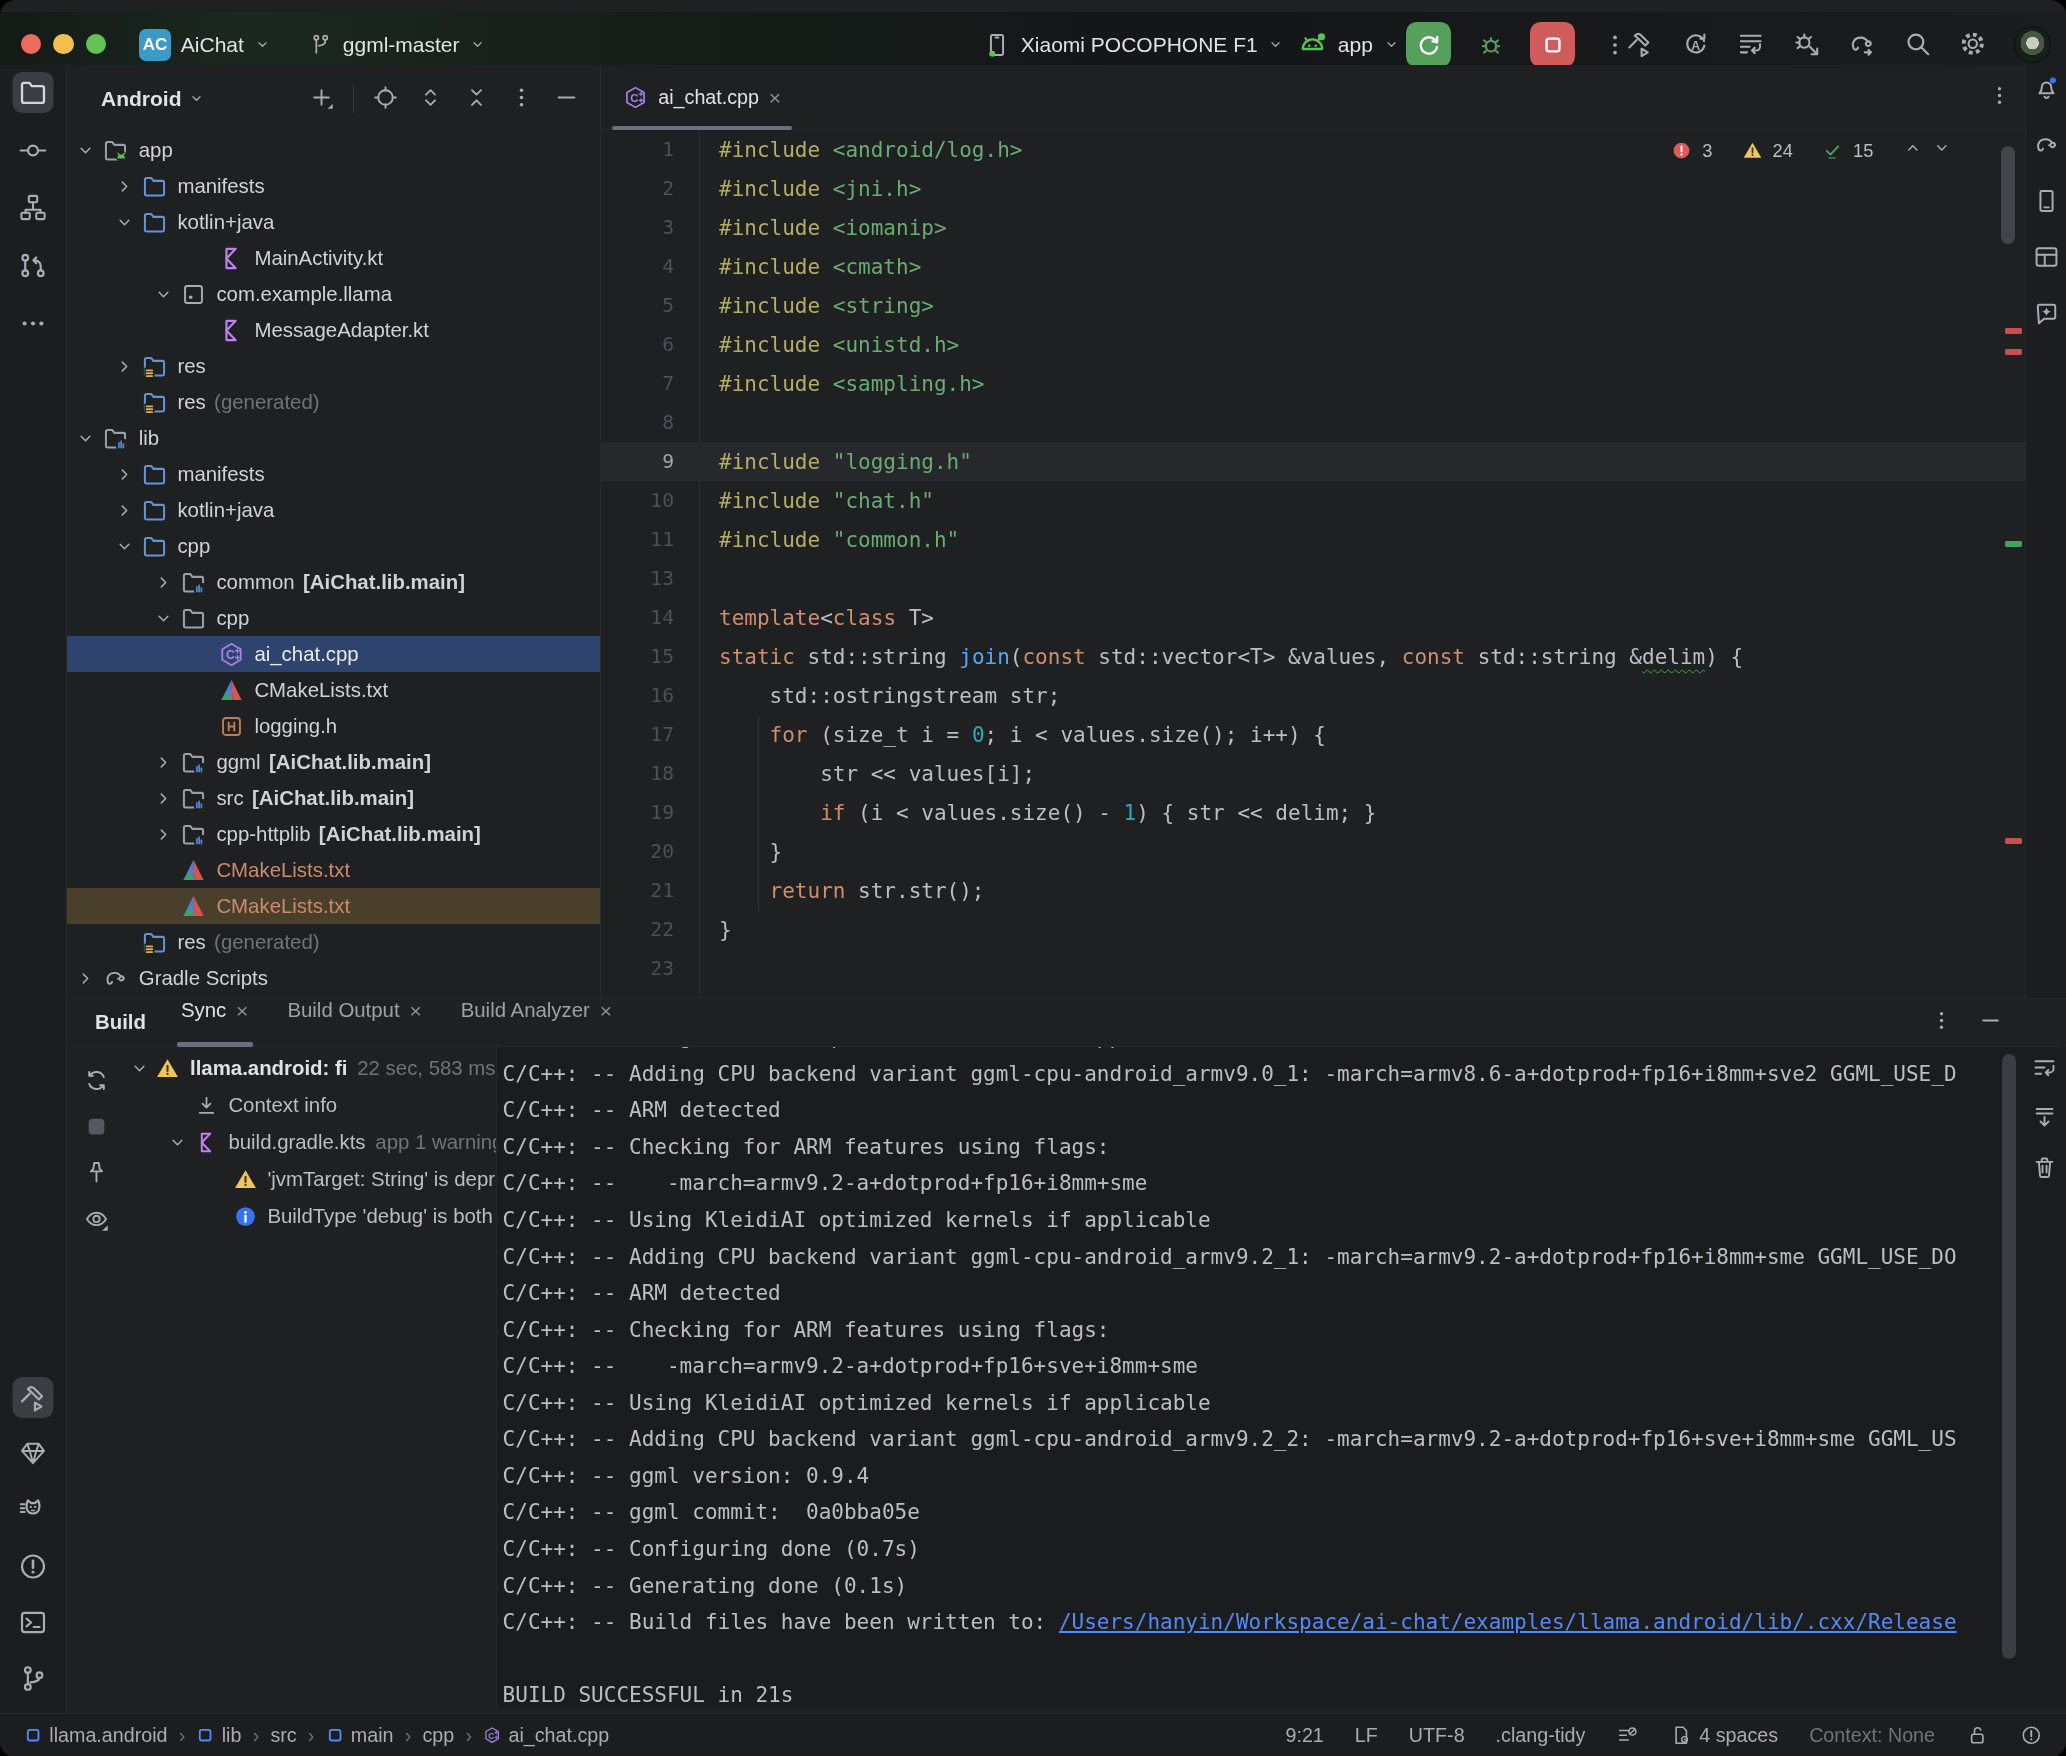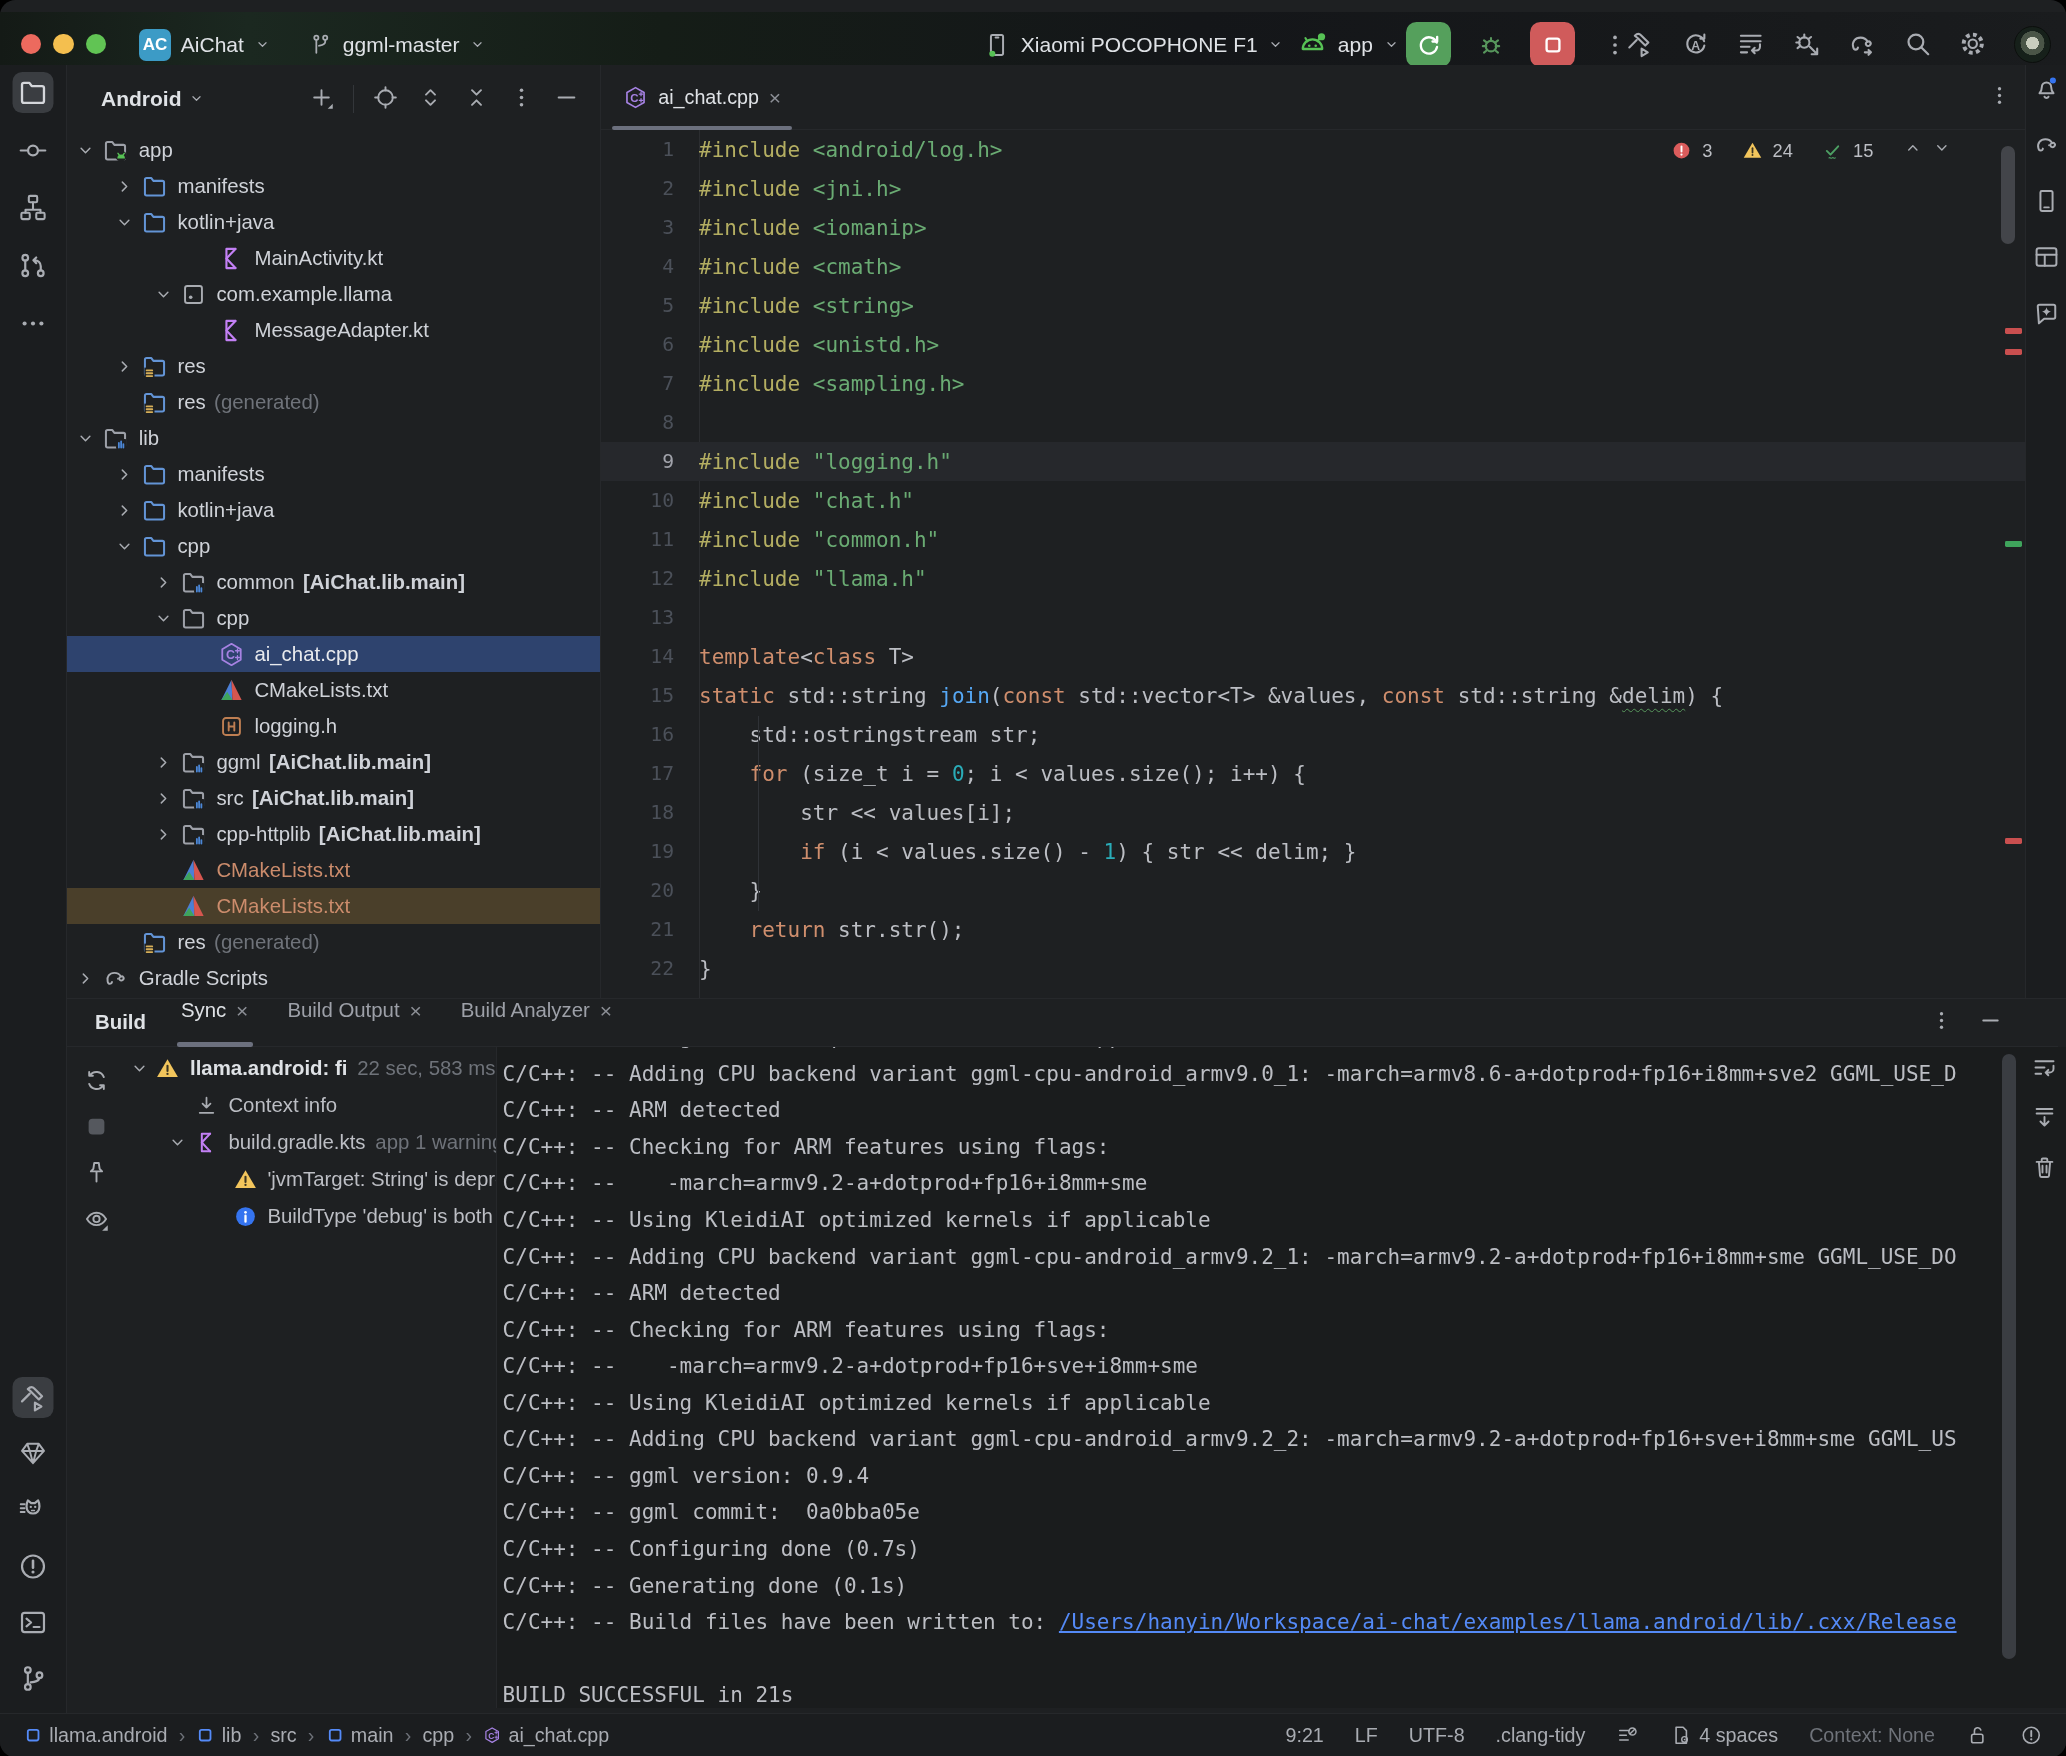--- a/index.html
+++ b/index.html
@@ -56,21 +56,21 @@
   .etab{position:absolute;left:4.2px;top:0;height:65px;display:flex;align-items:center;gap:9.8px;padding:0 18.3px;font-size:19.7px;color:#DFE2E6;}
   .etab::after{content:"";position:absolute;left:7px;right:7px;bottom:0;height:4.2px;border-radius:2.1px;background:#6C707E;}
   .etab .close,.btab .close{color:#8C8F96;font-size:21px;}
   .tab-kebab{position:absolute;right:12.7px;top:18.3px;}
   .ebody{position:absolute;left:601px;top:130px;width:1424px;height:868px;background:#1E2022;overflow:hidden;}
   .gutter-line{position:absolute;left:98px;top:0;bottom:0;width:0.7px;background:#2B2D30;}
   .cline{display:flex;align-items:center;height:39px;position:relative;}
   .cline.cur{background:#26282C;}
   .ln{flex:0 0 98px;text-align:right;padding-right:25px;font:19.7px "DejaVu Sans Mono",monospace;color:#4B5059;}
   .cline.cur .ln{color:#A1A3AB;}
-  .ct{font:21px "DejaVu Sans Mono",monospace;white-space:pre;color:#BCBEC4;}
+  .ct{font:21px "DejaVu Sans Mono",monospace;white-space:pre;color:#BCBEC4;margin-left:20px;}
   .c-d{color:#B4AE62;} .c-s{color:#6AAB73;} .c-k{color:#CF8E6D;} .c-f{color:#56A8F5;}
   .c-n{color:#2AACB8;} .c-p{color:#BCBEC4;}
   .c-w{color:#BCBEC4;text-decoration:underline wavy #57965C 1.1px;text-underline-offset:4.9px;}
   .indent-guide{position:absolute;left:157px;top:586px;height:195px;width:0.7px;background:#2F3237;}
   .inspections{position:absolute;top:8.4px;right:73px;display:flex;align-items:center;gap:9.8px;font-size:18.3px;color:#BCBEC4;}
   .insp-gap{width:9.8px;}
   .escroll{position:absolute;right:9.8px;top:15.5px;width:14px;height:98px;border-radius:7px;background:#43454A;}
   .emark{position:absolute;right:2.8px;width:17px;height:5.6px;border-radius:1.4px;}
 
   
@@ -843,24 +843,20 @@
         </div>
         <div class="cline">
           <span class="ln">10</span>
           <span class="ct"><span class="c-d">#include </span><span class="c-s">"chat.h"</span></span>
         </div>
         <div class="cline">
           <span class="ln">11</span>
           <span class="ct"><span class="c-d">#include </span><span class="c-s">"common.h"</span></span>
         </div>
         <div class="cline">
-          <span class="ln">12</span>
-          <span class="ct"><span class="c-d">#include </span><span class="c-s">"llama.h"</span></span>
-        </div>
-        <div class="cline">
           <span class="ln">13</span>
           <span class="ct"></span>
         </div>
         <div class="cline">
           <span class="ln">14</span>
           <span class="ct"><span class="c-k">template</span><span class="c-p">&lt;</span><span class="c-k">class</span><span class="c-p"> T&gt;</span></span>
         </div>
         <div class="cline">
           <span class="ln">15</span>
           <span class="ct"><span class="c-k">static</span><span class="c-p"> std::string </span><span class="c-f">join</span><span class="c-p">(</span><span class="c-k">const</span><span class="c-p"> std::vector&lt;T&gt; &amp;values, </span><span class="c-k">const</span><span class="c-p"> std::string &amp;</span><span class="c-w">delim</span><span class="c-p">) {</span></span>

